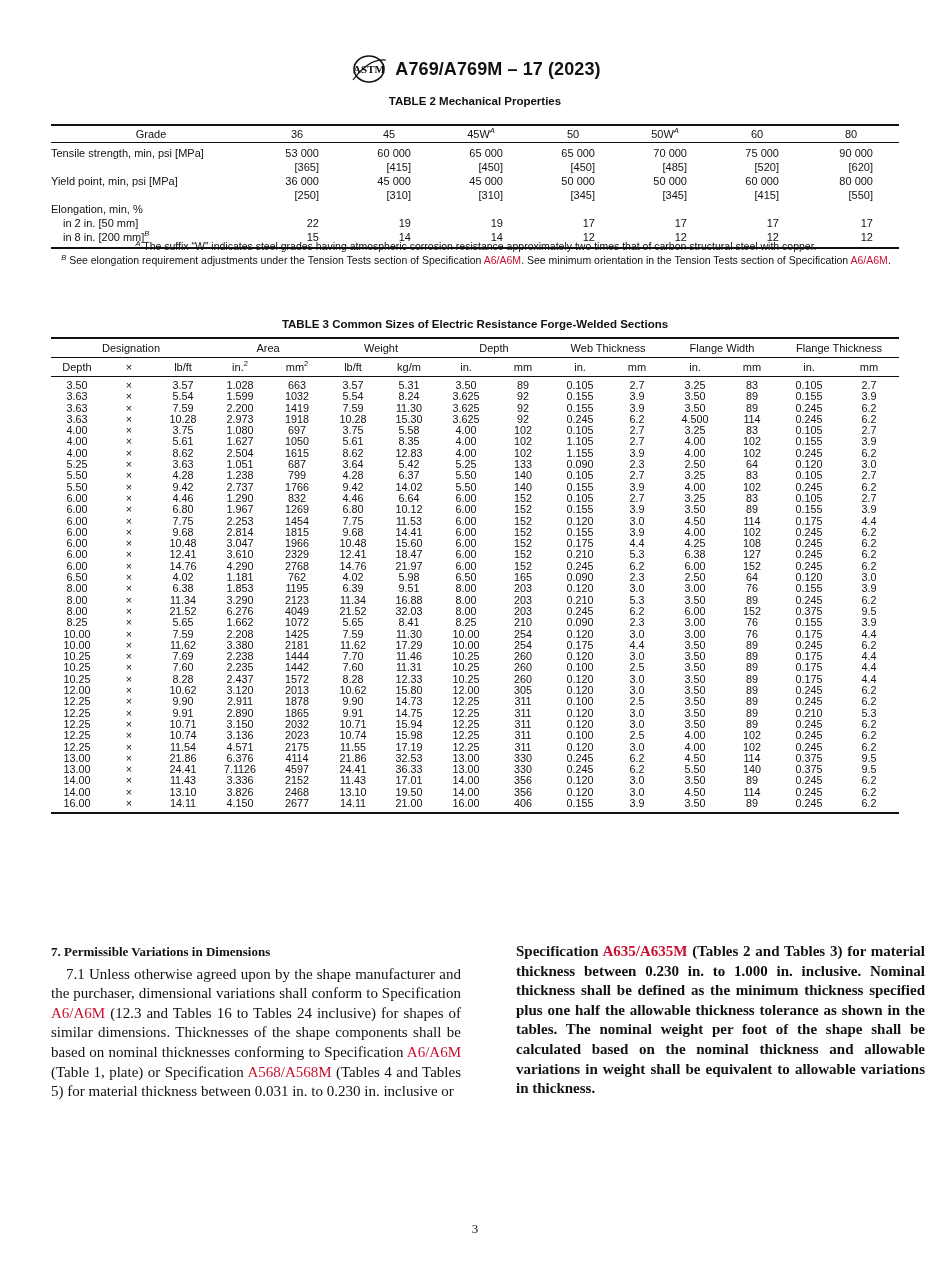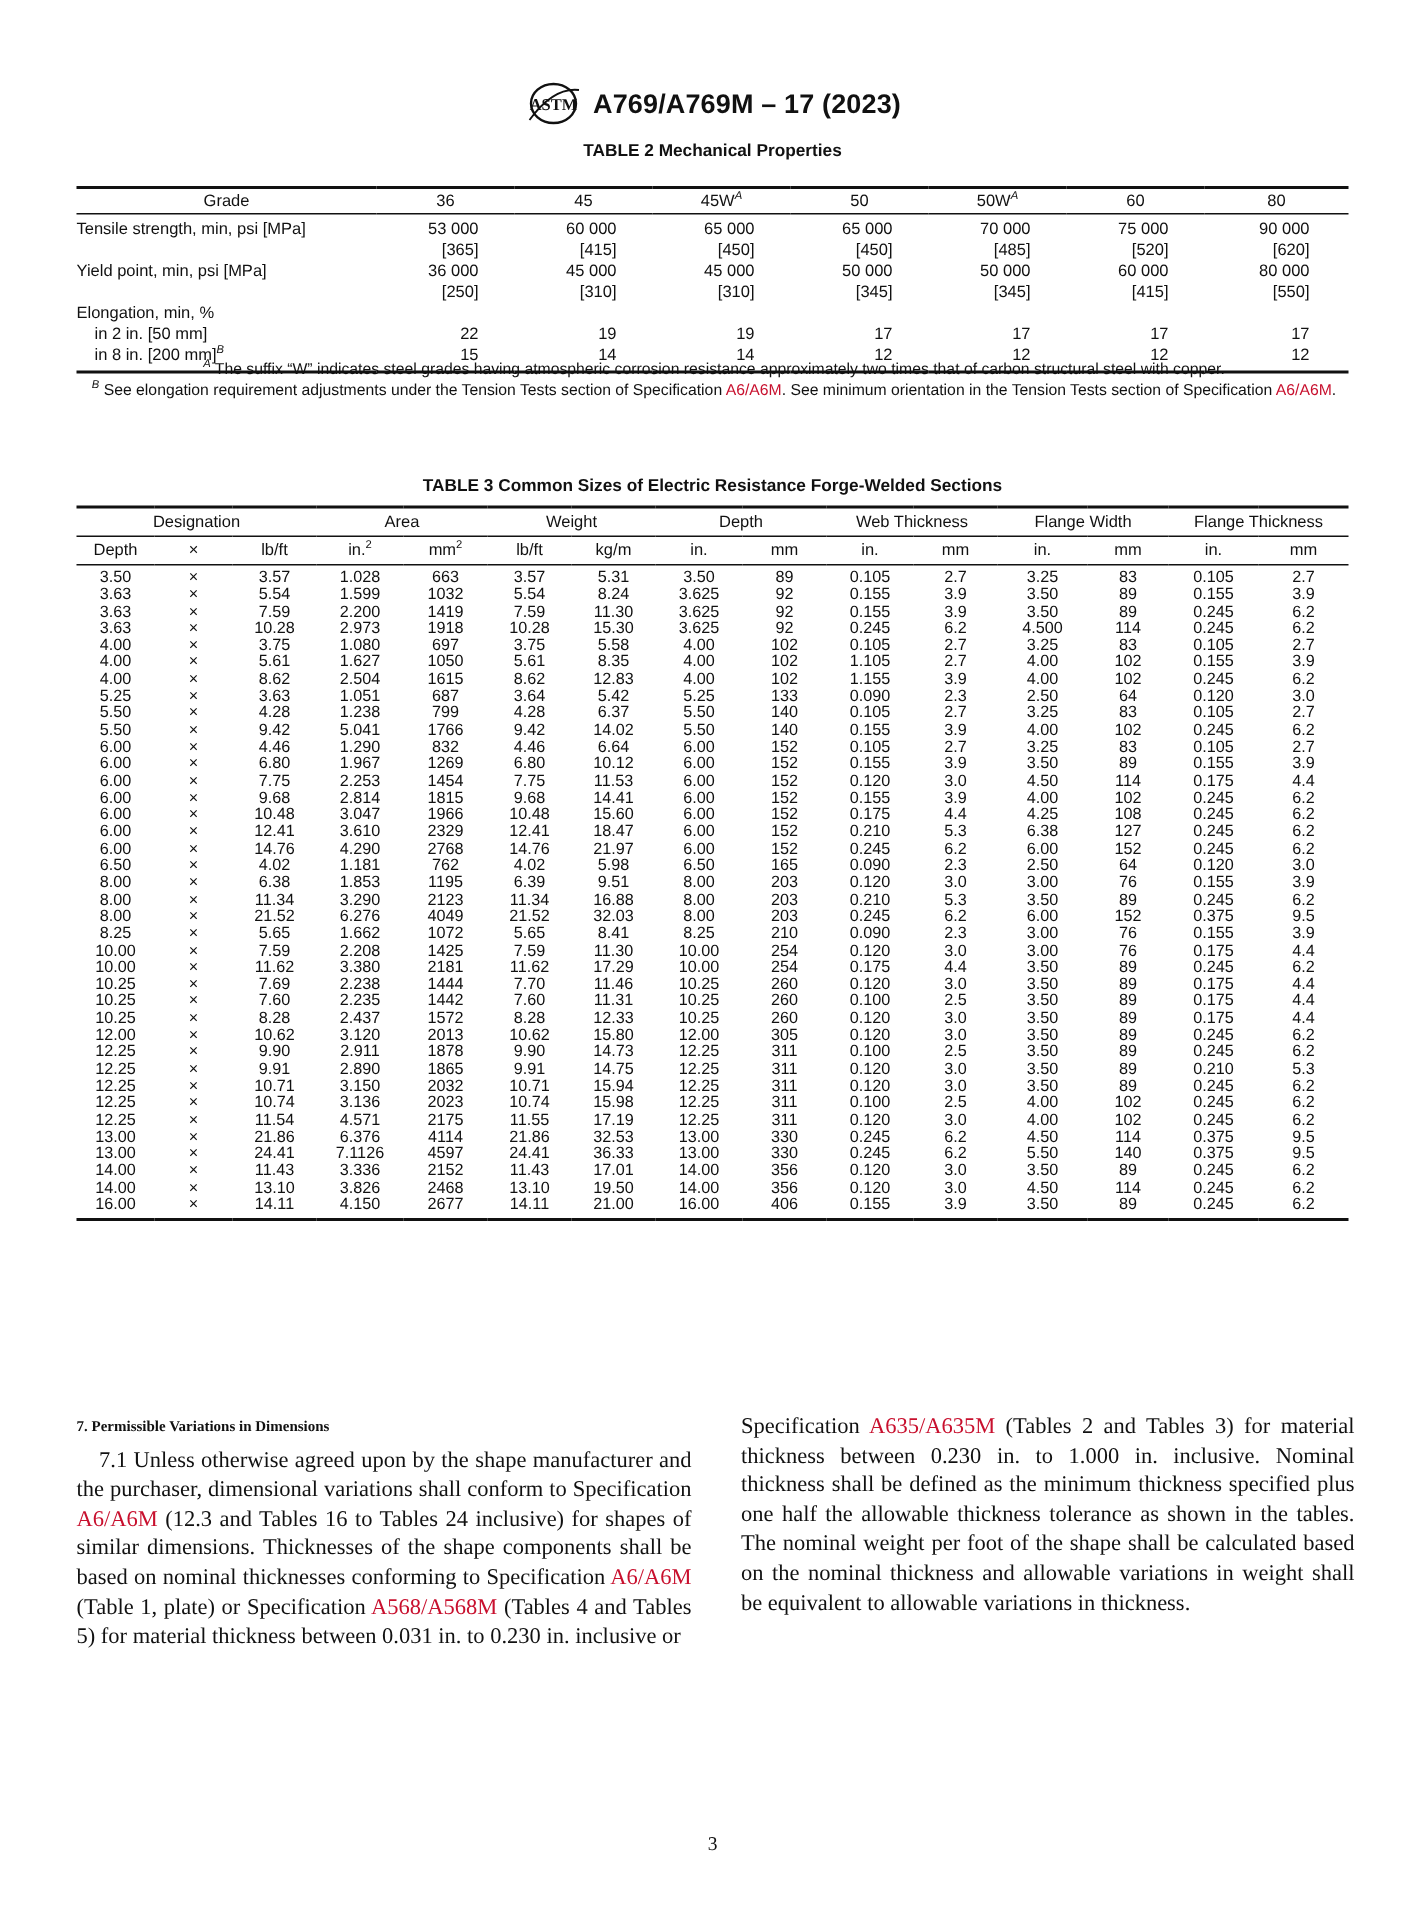--- a/index.html
+++ b/index.html
@@ -34,22 +34,22 @@
   .t3 th { font-weight: normal; text-align: center; padding: 2px 0 2px; line-height: 14px; }
   .t3 tr.grp th { border-bottom: 1px solid #111; }
   .t3 tr.units th { border-bottom: 1px solid #111; }
   .t3 td { text-align: center; padding: 0; line-height: 11.3px; height: 11.3px; font-size: 10.8px; }
   .t3 tr.r0 td { padding-top: 3px; }
   .t3 tr.rlast td { padding-bottom: 3px; }
   .t3 .supn { font-size: 7.5px; vertical-align: super; line-height: 0; }
 
   .body-text { position: absolute; top: 942px; font-family: "Liberation Serif", serif; font-size: 15px; line-height: 19.6px; text-align: justify; }
   #col-left { left: 51px; width: 410px; }
-  #col-right { left: 494px; width: 409px; }
-  .section-head { font-weight: bold; font-size: 10px; margin: 0 0 3px 0; }
+  #col-right { left: 516px; width: 409px; font-weight: bold; }
+  .section-head { font-weight: bold; font-size: 13px; margin: 0 0 3px 0; }
   .para { margin: 0; text-indent: 15px; }
   .para-cont { margin: 0; }
 
   .page-num { position: absolute; top: 1221px; left: 0; width: 950px; text-align: center; font-family: "Liberation Serif", serif; font-size: 13px; }
 </style>
 </head>
 <body>
 
 <div class="header">
   <div class="header-inner">
@@ -365,21 +365,21 @@
         <td>2.7</td>
         <td>3.25</td>
         <td>83</td>
         <td>0.105</td>
         <td>2.7</td>
       </tr>
       <tr class="">
         <td>5.50</td>
         <td>×</td>
         <td>9.42</td>
-        <td>5.041</td>
+        <td>2.737</td>
         <td>1766</td>
         <td>9.42</td>
         <td>14.02</td>
         <td>5.50</td>
         <td>140</td>
         <td>0.155</td>
         <td>3.9</td>
         <td>4.00</td>
         <td>102</td>
         <td>0.245</td>

